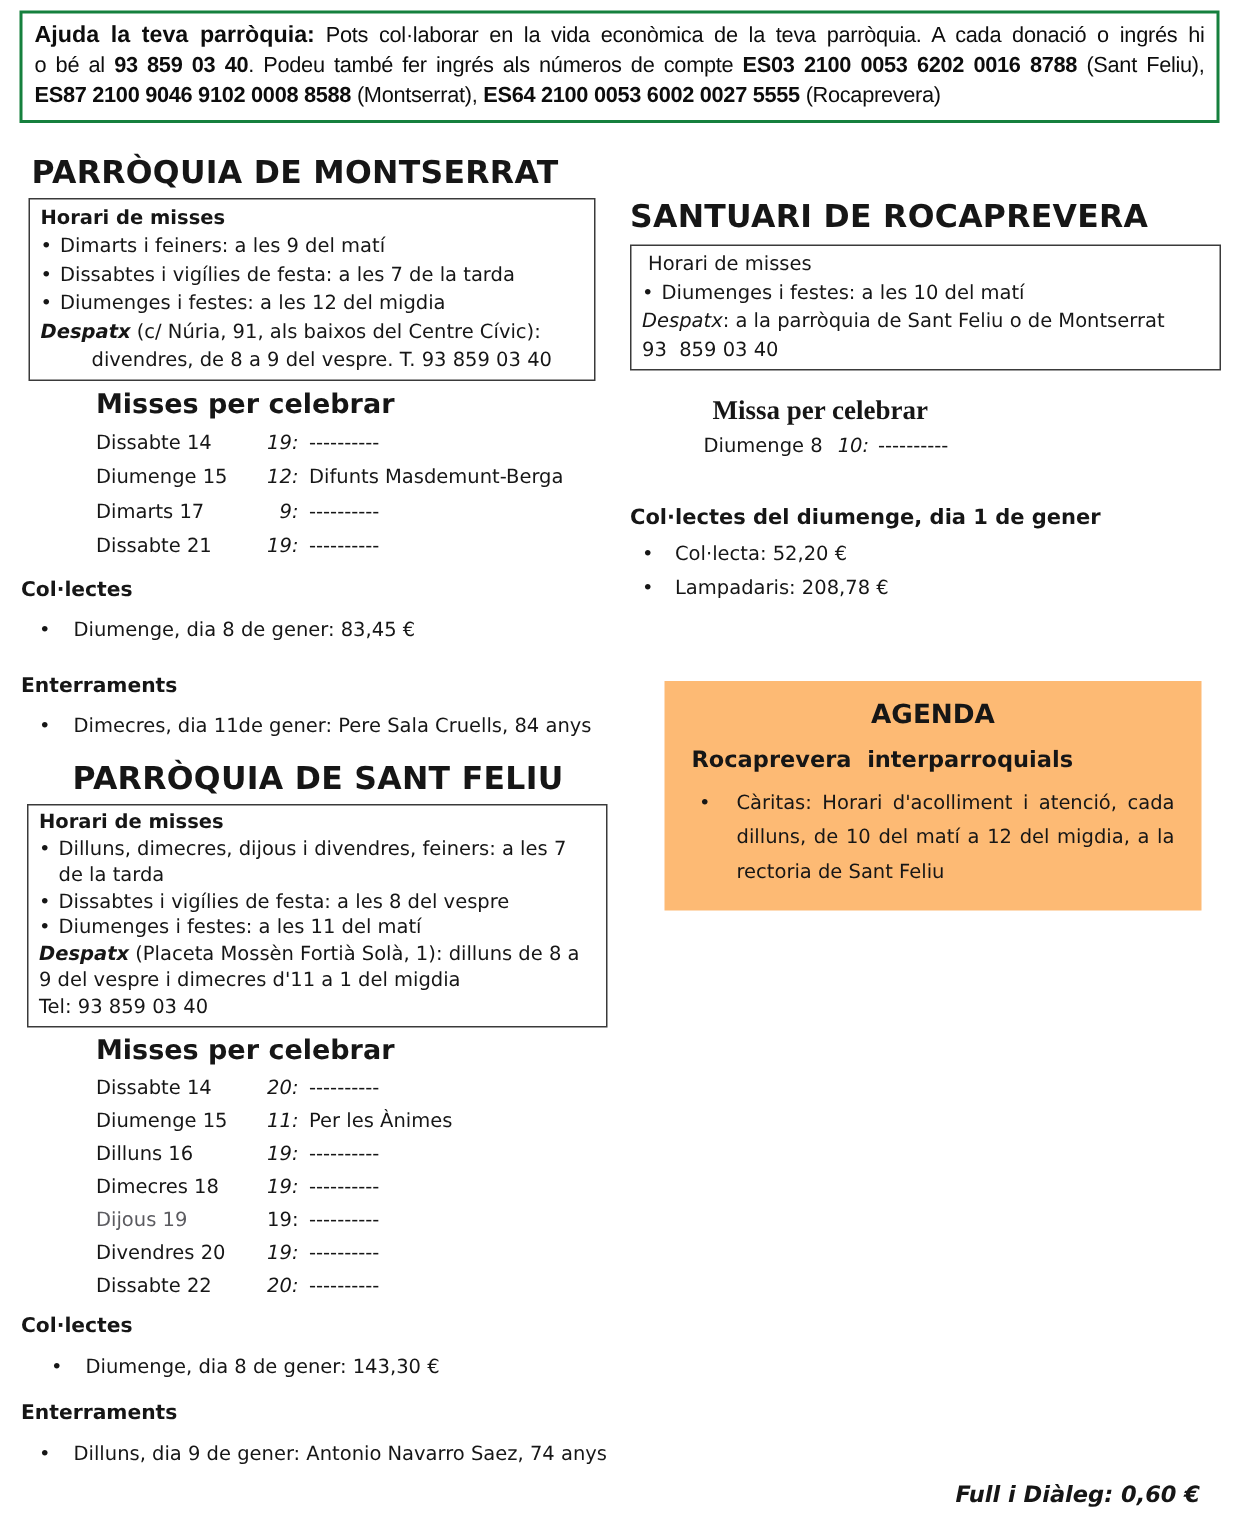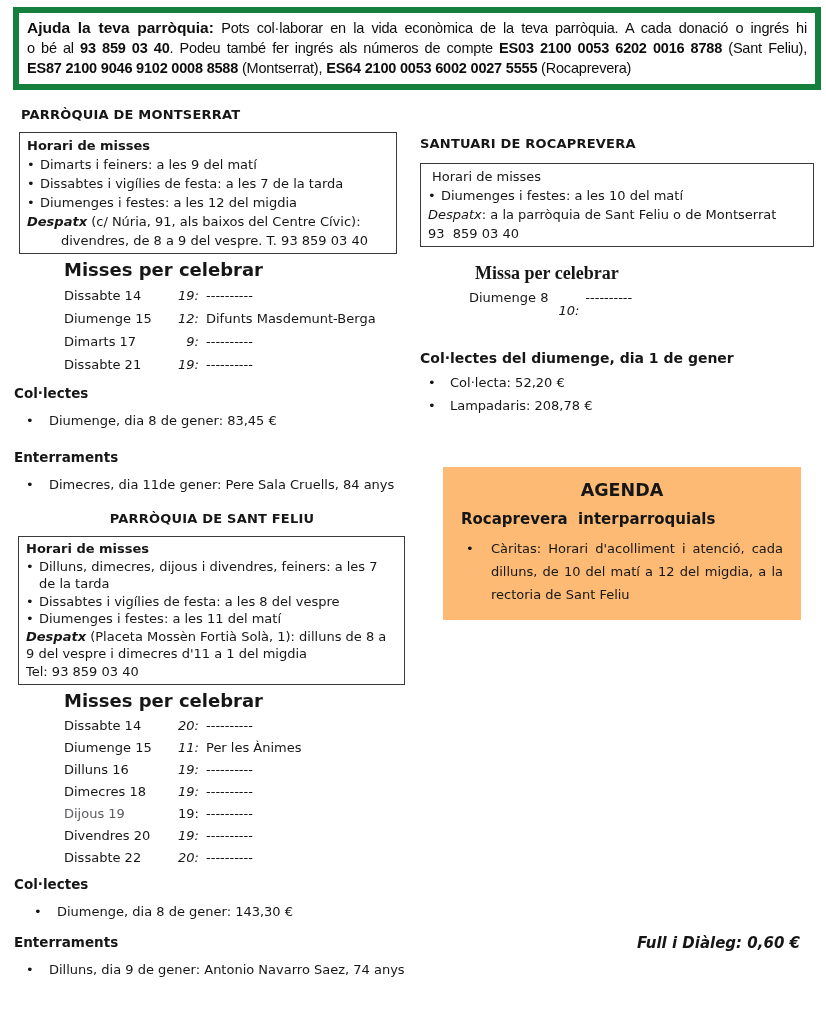--- a/index.html
+++ b/index.html
@@ -1,32 +1,32 @@
 <!DOCTYPE html>
 <html><head>
 <meta charset="utf-8">
 <style>
   html,body{margin:0;padding:0;background:#fff;}
   .page{position:relative;width:826px;height:1024px;background:#ffffff;
         font-family:"DejaVu Sans",sans-serif;font-size:13px;color:#161616;overflow:hidden;}
 
   
-  .notice{position:absolute;left:13px;top:7px;width:780px;border:6px solid #15803d;
+  .notice{position:absolute;left:13px;top:7px;width:780px;border:2px solid #15803d;
           padding:5px 8px 6px 8px;font-family:"Liberation Sans",sans-serif;
           font-size:14.5px;line-height:20px;letter-spacing:-0.2px;color:#0d0d0d;}
   .nline{text-align:justify;text-align-last:justify;}
   .nline.last{text-align:left;text-align-last:left;}
   .nb{font-weight:bold;}
   .nlead{font-weight:bold;font-size:15.5px;letter-spacing:0;}
 
   
   .col-left{position:absolute;left:14px;top:104px;width:396px;}
   .col-right{position:absolute;left:420px;top:133px;width:394px;}
 
-  .sec-title{font-weight:bold;font-size:13px;letter-spacing:0.2px;line-height:22px;margin:0;}
+  .sec-title{font-weight:bold;font-size:21px;letter-spacing:0.2px;line-height:22px;margin:0;}
   .sec-title.mont{margin-left:7px;}
   .sec-title.sf{text-align:center;margin-top:12px;}
 
   .sched-box{border:1px solid #3a3a3a;padding:3px 7px;line-height:19px;margin-top:6px;}
   .box-mont{margin-left:5px;width:362px;}
   .box-sf{margin-left:4px;width:371px;line-height:17.5px;padding:3px 7px 4px 7px;}
   .box-roca{width:378px;margin-top:8px;}
   .box-title{font-weight:bold;}
   .box-title.plain{font-weight:normal;padding-left:4px;}
   .bline{display:flex;}
@@ -40,21 +40,21 @@
   .masses-title.roca{margin:16px 0 3px 55px;font-family:Liberation Serif, serif;}
   .mass-row{display:flex;line-height:23px;margin-left:2px;}
   .mass-row.sf{line-height:22px;}
   .mr-day{width:103px;margin-left:48px;}
   .mr-time{width:32px;text-align:right;font-style:italic;margin-right:7px;}
   .mr-note{}
   .muted-day{color:#5b5b60;}
   .upright{font-style:normal;}
   .mass-row.roca{margin-left:1px;line-height:23px;}
   .mass-row.roca .mr-day{width:auto;margin-right:10px;}
-  .mass-row.roca .mr-time{width:auto;text-align:left;margin-right:6px;margin-top:13px;}
+  .mass-row.roca .mr-time{width:auto;text-align:left;margin-right:6px;}
 
   .sub-h{font-weight:bold;font-size:13.5px;line-height:18px;margin-top:6px;}
   .mont-coll{margin-top:8px;}
   .mont-ent{margin-top:16px;}
   .sf-coll{margin-top:6px;}
   .sf-ent{margin-top:10px;}
   .roca-coll{margin-top:26px;font-size:14px;line-height:20px;}
 
   .b-item{display:flex;margin-top:8px;line-height:22px;}
   .b-item .bullet-dot{flex:0 0 23px;}
@@ -66,21 +66,21 @@
 
   
   .agenda{margin-left:23px;margin-top:50px;width:322px;background:#fdba74;
           padding:10px 18px 14px 18px;}
   .agenda-title{font-weight:bold;font-size:17.5px;text-align:center;line-height:26px;}
   .agenda-sub{font-weight:bold;font-size:15px;line-height:20px;margin-top:6px;white-space:pre-wrap;}
   .agenda-item{display:flex;margin-top:8px;line-height:23px;}
   .agenda-item .bullet-dot{flex:0 0 25px;padding-left:5px;}
   .agenda-item .btext{flex:1;text-align:justify;}
 
-  .footer-note{position:absolute;top:932px;right:26px;font-weight:bold;font-style:italic;
+  .footer-note{position:absolute;top:985px;right:26px;font-weight:bold;font-style:italic;
                font-size:15px;line-height:22px;}
 </style>
 </head>
 <body>
 
 <div class="page">
 
   <div class="notice">
     <div class="nline"><span class="nlead">Ajuda la teva parròquia:</span><span> Pots col·laborar en la vida econòmica de la teva parròquia. A cada donació o ingrés hi</span></div>
     <div class="nline"><span>o bé al </span><span class="nb">93 859 03 40</span><span>. Podeu també fer ingrés als números de compte </span><span class="nb">ES03 2100 0053 6202 0016 8788</span><span> (Sant Feliu),</span></div>

